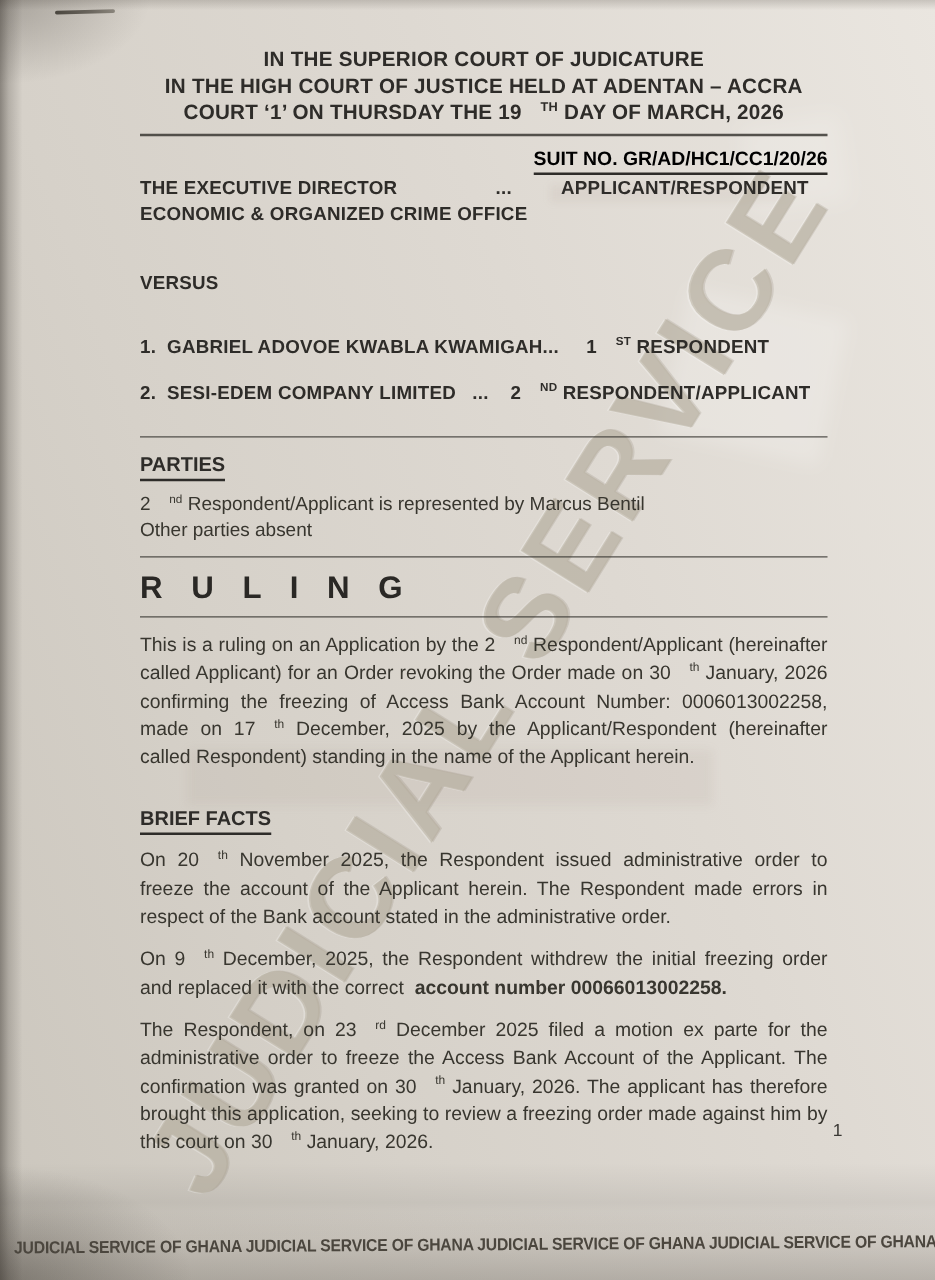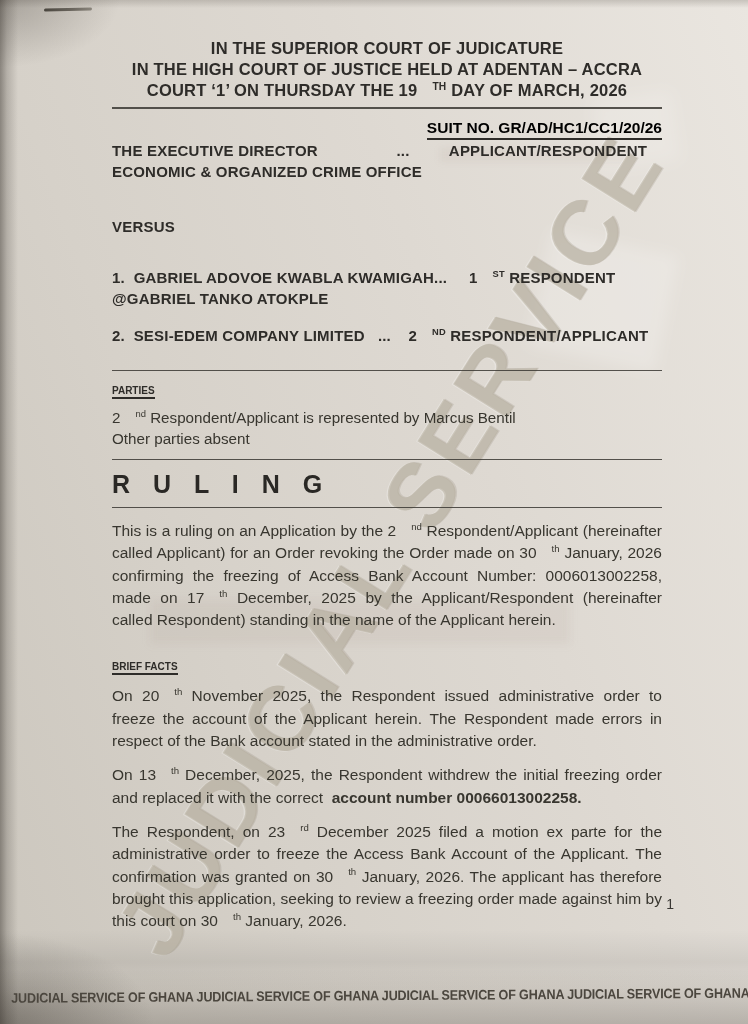--- a/index.html
+++ b/index.html
@@ -44,21 +44,21 @@
   }
   .hdr{ text-align:center;font-weight:700;font-size:16.5px;line-height:21px;color:#2e2c29;letter-spacing:0.2px;}
   .rule{ border:0;border-top:2px solid rgba(58,55,50,0.85);margin:6px 0 0 0;height:0;}
   .rule.thin{border-top-width:1.6px;}
   .suit{ text-align:right;font-weight:700;font-size:15.5px;margin-top:10px;color:#000000;}
   .suit .u{ border-bottom:2px solid #2e2c29;padding-bottom:1px;display:inline-block;}
   .capline{ font-weight:700;font-size:15px;line-height:21px;color:#2e2c29;letter-spacing:0.2px;}
   .mt22{} .mt34{margin-top:34px;} .mt30{margin-top:30px;}
   .mt16{margin-top:16px;} .mt12{margin-top:12px;} .mt8{margin-top:8px;}
   .mt24{margin-top:24px;} .mt14{margin-top:14px;} .mt10{margin-top:10px;}
-  .sechead{ font-weight:700;font-size:10px;color:#2e2c29;}
+  .sechead{ font-weight:700;font-size:16px;color:#2e2c29;}
   .sechead .u{ border-bottom:2px solid #2e2c29;padding-bottom:1px;display:inline-block;}
   .bodytext{ font-size:15.5px;line-height:22.3px;text-align:justify;color:#38362f;}
   .plain{ font-size:15.2px;line-height:21px;color:#38362f;}
   .rulingtitle{ font-weight:700;font-size:25px;letter-spacing:8px;color:#2a2825;margin:10px 0 8px 0;}
   sup{ font-size:62%;line-height:0;vertical-align:super;padding-left:15px;}
   .pagenum{ position:absolute;right:74px;top:896px;font-size:14px;color:#3a3834;}
   .footer{
     position:absolute;left:0;right:0;top:988px;text-align:center;white-space:nowrap;
     font-weight:700;font-size:13px;color:#4b463e;letter-spacing:-0.2px;
     transform:rotate(-0.4deg) scaleX(0.97) scaleY(1.06);
@@ -87,40 +87,39 @@
   <div class="suit">
     <span class="u">SUIT NO. GR/AD/HC1/CC1/20/26</span>
   </div>
 
   <div class="capline mt22"><span>THE EXECUTIVE DIRECTOR</span><span>&nbsp;&nbsp;&nbsp;&nbsp;&nbsp;&nbsp;&nbsp;&nbsp;&nbsp;&nbsp;&nbsp;&nbsp;&nbsp;&nbsp;&nbsp;&nbsp;&nbsp;&nbsp;...&nbsp;&nbsp;&nbsp;&nbsp;&nbsp;&nbsp;&nbsp;&nbsp;&nbsp;</span><span>APPLICANT/RESPONDENT</span></div>
   <div class="capline"><span>ECONOMIC &amp; ORGANIZED CRIME OFFICE</span></div>
 
   <div class="capline mt34">VERSUS</div>
 
   <div class="capline mt30"><span>1.&nbsp;&nbsp;GABRIEL ADOVOE KWABLA KWAMIGAH...&nbsp;&nbsp;&nbsp;&nbsp;&nbsp;1</span><sup>ST</sup><span> RESPONDENT</span></div>
-  <div class="capline"><span>@GABRIEL TANKO ATOKPLE</span></div>
   <div class="capline mt16"><span>2.&nbsp;&nbsp;SESI-EDEM COMPANY LIMITED&nbsp;&nbsp;&nbsp;...&nbsp;&nbsp;&nbsp;&nbsp;2</span><sup>ND</sup><span> RESPONDENT/APPLICANT</span></div>
 
   <hr class="rule thin mt24">
 
   <div class="sechead mt14">
     <span class="u">PARTIES</span>
   </div>
   <div class="plain mt8"><span>2</span><sup>nd</sup><span> Respondent/Applicant is represented by Marcus Bentil</span></div>
   <div class="plain"><span>Other parties absent</span></div>
 
   <hr class="rule thin mt10">
   <div class="rulingtitle">R U L I N G</div>
   <hr class="rule thin">
 
   <div class="bodytext mt12"><span>This is a ruling on an Application by the 2</span><sup>nd</sup><span> Respondent/Applicant (hereinafter called Applicant) for an Order revoking the Order made on 30</span><sup>th</sup><span> January, 2026 confirming the freezing of Access Bank Account Number: 0006013002258, made on 17</span><sup>th</sup><span> December, 2025 by the Applicant/Respondent (hereinafter called Respondent) standing in the name of the Applicant herein.</span></div>
 
   <div class="sechead mt30">
     <span class="u">BRIEF FACTS</span>
   </div>
   <div class="bodytext mt10"><span>On 20</span><sup>th</sup><span> November 2025, the Respondent issued administrative order to freeze the account of the Applicant herein. The Respondent made errors in respect of the Bank account stated in the administrative order.</span></div>
-  <div class="bodytext mt12"><span>On 13</span><sup>th</sup><span> December, 2025, the Respondent withdrew the initial freezing order and replaced it with the correct&nbsp; </span><span style="font-weight: 700;">account number 00066013002258.</span></div>
+  <div class="bodytext mt12"><span>On 9</span><sup>th</sup><span> December, 2025, the Respondent withdrew the initial freezing order and replaced it with the correct&nbsp; </span><span style="font-weight: 700;">account number 00066013002258.</span></div>
   <div class="bodytext mt12"><span>The Respondent, on 23</span><sup>rd</sup><span> December 2025 filed a motion ex parte for the administrative order to freeze the Access Bank Account of the Applicant. The confirmation was granted on 30</span><sup>th</sup><span> January, 2026. The applicant has therefore brought this application, seeking to review a freezing order made against him by this court on 30</span><sup>th</sup><span> January, 2026.</span></div>
 
 </div>
 
 <div class="pagenum">1</div>
 <div class="footer">JUDICIAL SERVICE OF GHANA JUDICIAL SERVICE OF GHANA JUDICIAL SERVICE OF GHANA JUDICIAL SERVICE OF GHANA</div>
 
 </body></html>

